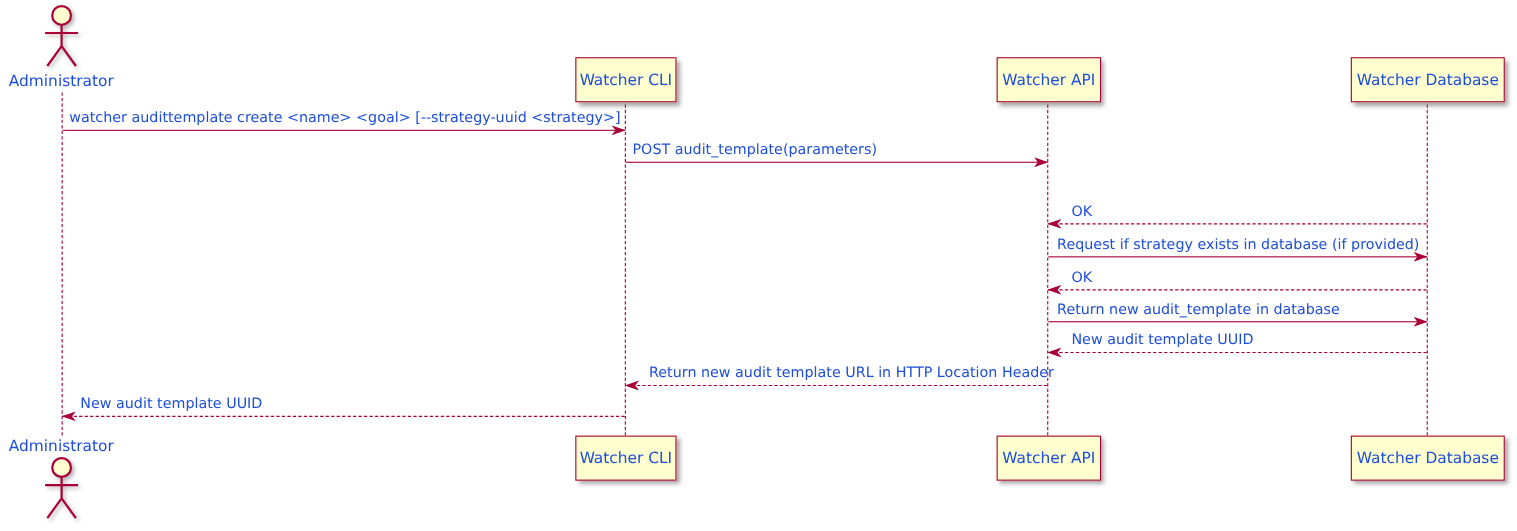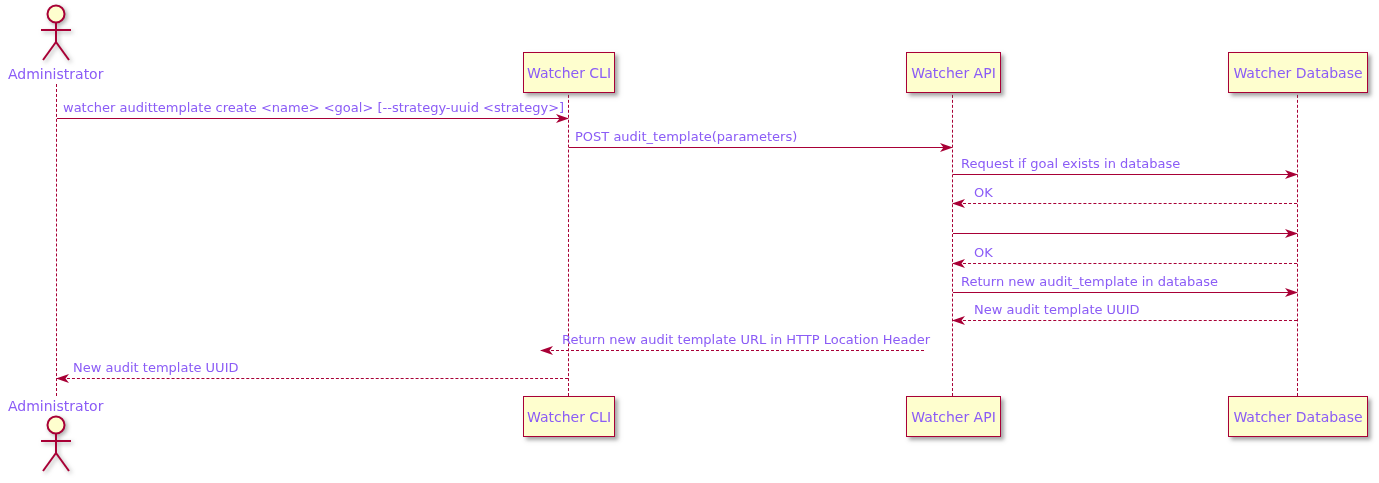--- a/index.html
+++ b/index.html
@@ -2,21 +2,21 @@
 <html><head>
 <meta charset="utf-8">
 <style>
   html, body { margin:0; padding:0; background:#ffffff; }
   .diagram {
     position: relative;
     width: 1379px;
     height: 483px;
     background: #ffffff;
     font-family: "DejaVu Sans", "Liberation Sans", sans-serif;
-    color: #8b5cf6;
+    color: #1d4ed8;
     overflow: hidden;
   }
   .lifeline {
     position: absolute;
     width: 0;
     border-left: 1px dashed #A80036;
   }
   .pbox {
     position: absolute;
     box-sizing: border-box;
@@ -88,35 +88,30 @@
       </svg>
   </div>
 
   <div class="msg" style="left:57px; top:99px; width:511px;">
     <span class="msg-label" style="left:6px;">watcher audittemplate create &lt;name&gt; &lt;goal&gt; [--strategy-uuid &lt;strategy&gt;]</span>
     <svg class="head r" width="13" height="9" viewBox="0 0 13 9">
       <polygon points="0,0 13,4.5 0,9 3.5,4.5" fill="#A80036"></polygon>
       </svg>
   </div>
 
-  <div class="msg" style="left:953px; top:155px; width:344px;">
-    <span class="msg-label" style="left:8px;">Request if goal exists in database</span>
-    <svg class="head r" width="13" height="9" viewBox="0 0 13 9">
-      <polygon points="0,0 13,4.5 0,9 3.5,4.5" fill="#A80036"></polygon>
-      </svg>
-  </div>
 
   <div class="msg dash" style="left:953px; top:184px; width:344px;">
     <span class="msg-label" style="left:21px;">OK</span>
     <svg class="head l" width="13" height="9" viewBox="0 0 13 9">
       <polygon points="13,0 0,4.5 13,9 9.5,4.5" fill="#A80036"></polygon>
       </svg>
   </div>
 
   <div class="msg" style="left:953px; top:214px; width:344px;">
+    <span class="msg-label" style="left:8px;">Request if strategy exists in database (if provided)</span>
     <svg class="head r" width="13" height="9" viewBox="0 0 13 9">
       <polygon points="0,0 13,4.5 0,9 3.5,4.5" fill="#A80036"></polygon>
       </svg>
   </div>
 
   <div class="msg dash" style="left:953px; top:244px; width:344px;">
     <span class="msg-label" style="left:21px;">OK</span>
     <svg class="head l" width="13" height="9" viewBox="0 0 13 9">
       <polygon points="13,0 0,4.5 13,9 9.5,4.5" fill="#A80036"></polygon>
       </svg>
@@ -129,21 +124,21 @@
       </svg>
   </div>
 
   <div class="msg dash" style="left:953px; top:301px; width:344px;">
     <span class="msg-label" style="left:21px;">New audit template UUID</span>
     <svg class="head l" width="13" height="9" viewBox="0 0 13 9">
       <polygon points="13,0 0,4.5 13,9 9.5,4.5" fill="#A80036"></polygon>
       </svg>
   </div>
 
-  <div class="msg dash" style="left:541px; top:331px; width:383px;">
+  <div class="msg dash" style="left:569px; top:331px; width:383px;">
     <span class="msg-label" style="left:21px;">Return new audit template URL in HTTP Location Header</span>
     <svg class="head l" width="13" height="9" viewBox="0 0 13 9">
       <polygon points="13,0 0,4.5 13,9 9.5,4.5" fill="#A80036"></polygon>
       </svg>
   </div>
 
   <div class="msg dash" style="left:57px; top:359px; width:511px;">
     <span class="msg-label" style="left:16px;">New audit template UUID</span>
     <svg class="head l" width="13" height="9" viewBox="0 0 13 9">
       <polygon points="13,0 0,4.5 13,9 9.5,4.5" fill="#A80036"></polygon>

